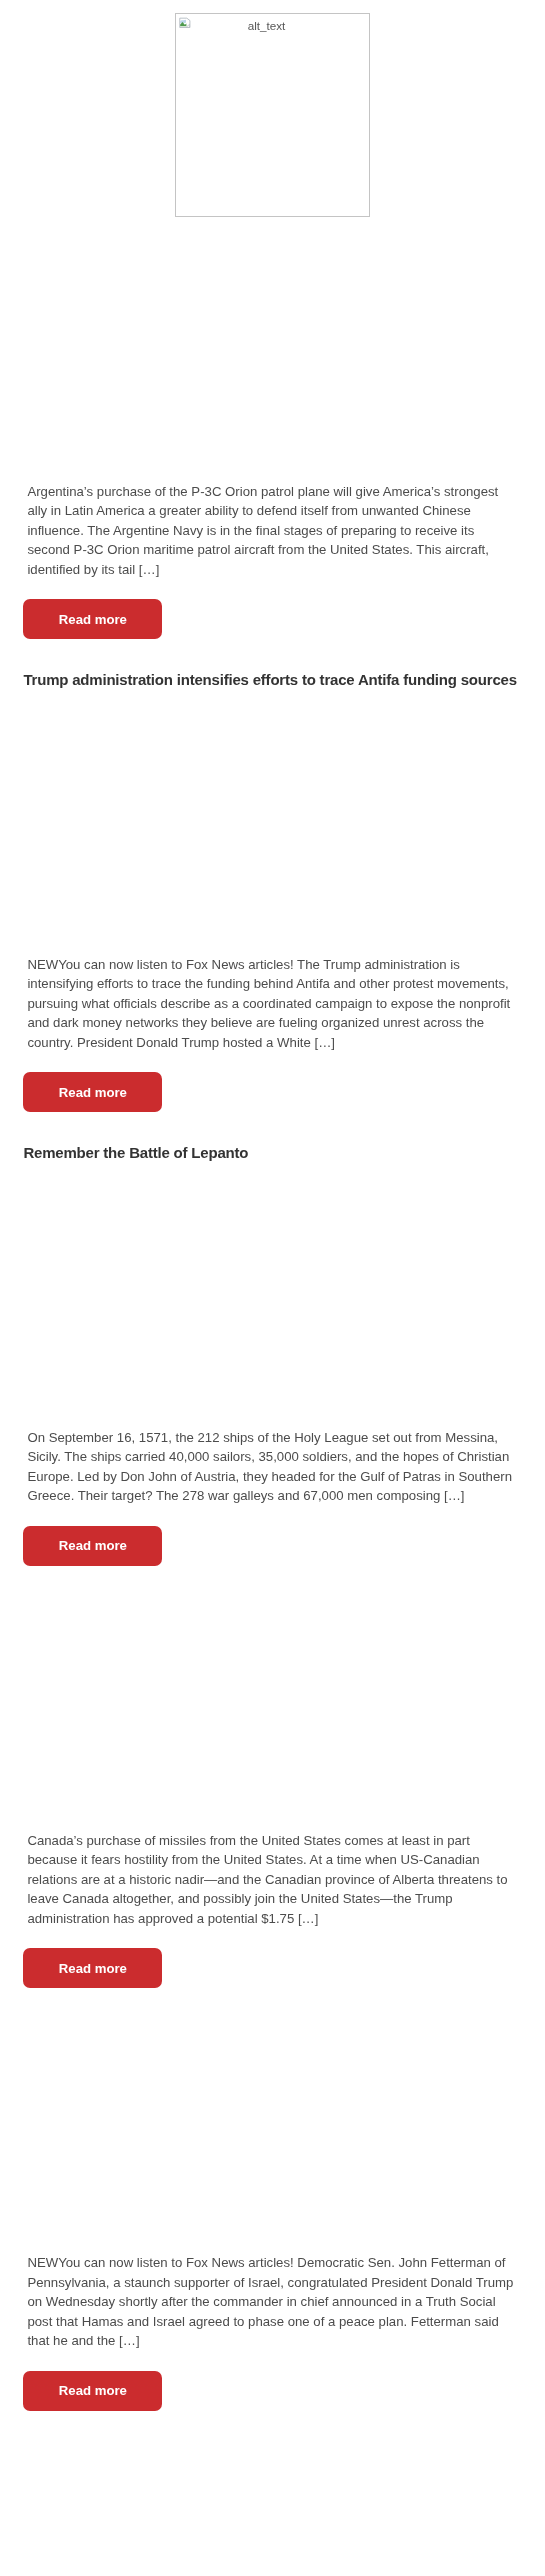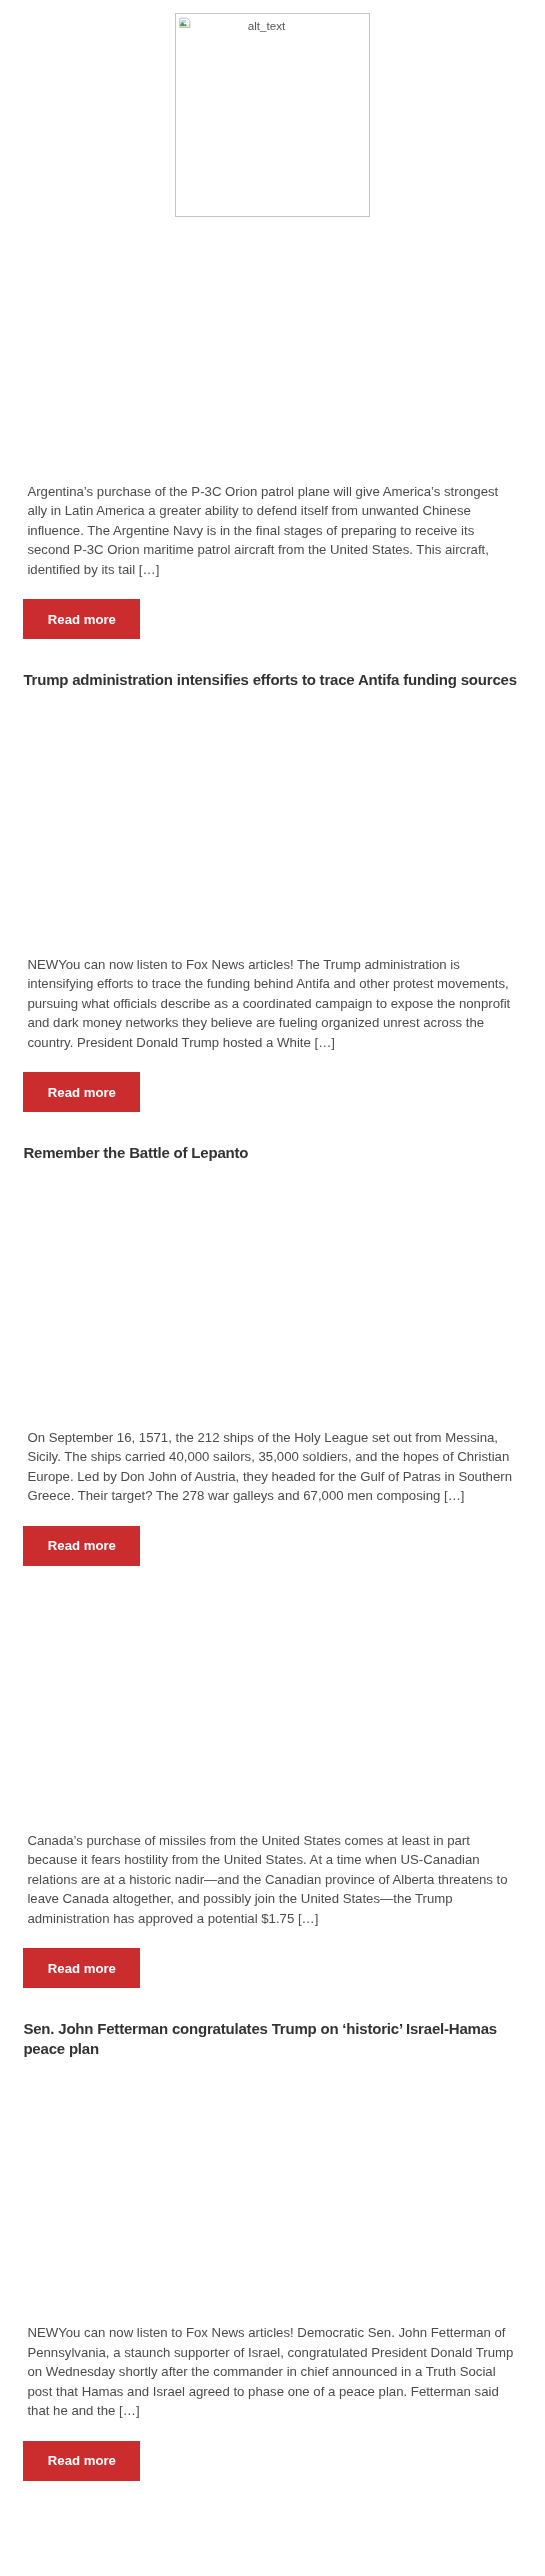--- a/index.html
+++ b/index.html
@@ -55,29 +55,30 @@
   .body-text {
     font-size: 13.2px;
     line-height: 19.5px;
     color: var(--body, #4c4c4c);
     margin: 4px;
   }
   .read-more {
     display: flex;
     align-items: center;
     justify-content: center;
-    width: 117px;
+    width: 139px;
     height: 40px;
     margin-top: 20px;
     background: var(--btn, #cb2c2e);
     color: var(--btn-text, #ffffff);
     font-size: 13.2px;
     font-weight: bold;
     text-decoration: none;
     cursor: pointer;
+    border-radius: 7px;
   }
 </style>
 </head>
 <body>
 
 <a class="header-img-wrap">
   <span class="broken-icon">
     <svg width="11.7" height="11.7" viewBox="0 0 15 15">
       <path d="M1 1.5 h9 l4 3 v9 h-13 z" fill="#ffffff" stroke="#a8b0b8" stroke-width="1"></path>
       <path d="M1.5 5 C4 3.5, 7 4.5, 9 3.5 L9 7.5 L1.5 8 Z" fill="#bcd6ea" stroke="none"></path>
@@ -110,20 +111,19 @@
     <a class="read-more">Read more</a>
   </div>
 
   <div class="article">
     <div class="img-area"></div>
     <p class="body-text">Canada’s purchase of missiles from the United States comes at least in part because it fears hostility from the United States. At a time when US-Canadian relations are at a historic nadir—and the Canadian province of Alberta threatens to leave Canada altogether, and possibly join the United States—the Trump administration has approved a potential $1.75 […]</p>
     <a class="read-more">Read more</a>
   </div>
 
   <div class="article">
-    <h2 class="headline later">Sen. John Fetterman congratulates Trump on ‘historic’ Israel-Hamas peace plan</h2>
     <div class="img-area"></div>
     <p class="body-text">NEWYou can now listen to Fox News articles! Democratic Sen. John Fetterman of Pennsylvania, a staunch supporter of Israel, congratulated President Donald Trump on Wednesday shortly after the commander in chief announced in a Truth Social post that Hamas and Israel agreed to phase one of a peace plan. Fetterman said that he and the […]</p>
     <a class="read-more">Read more</a>
   </div>
 
 </div>
 
 
 </body></html>

